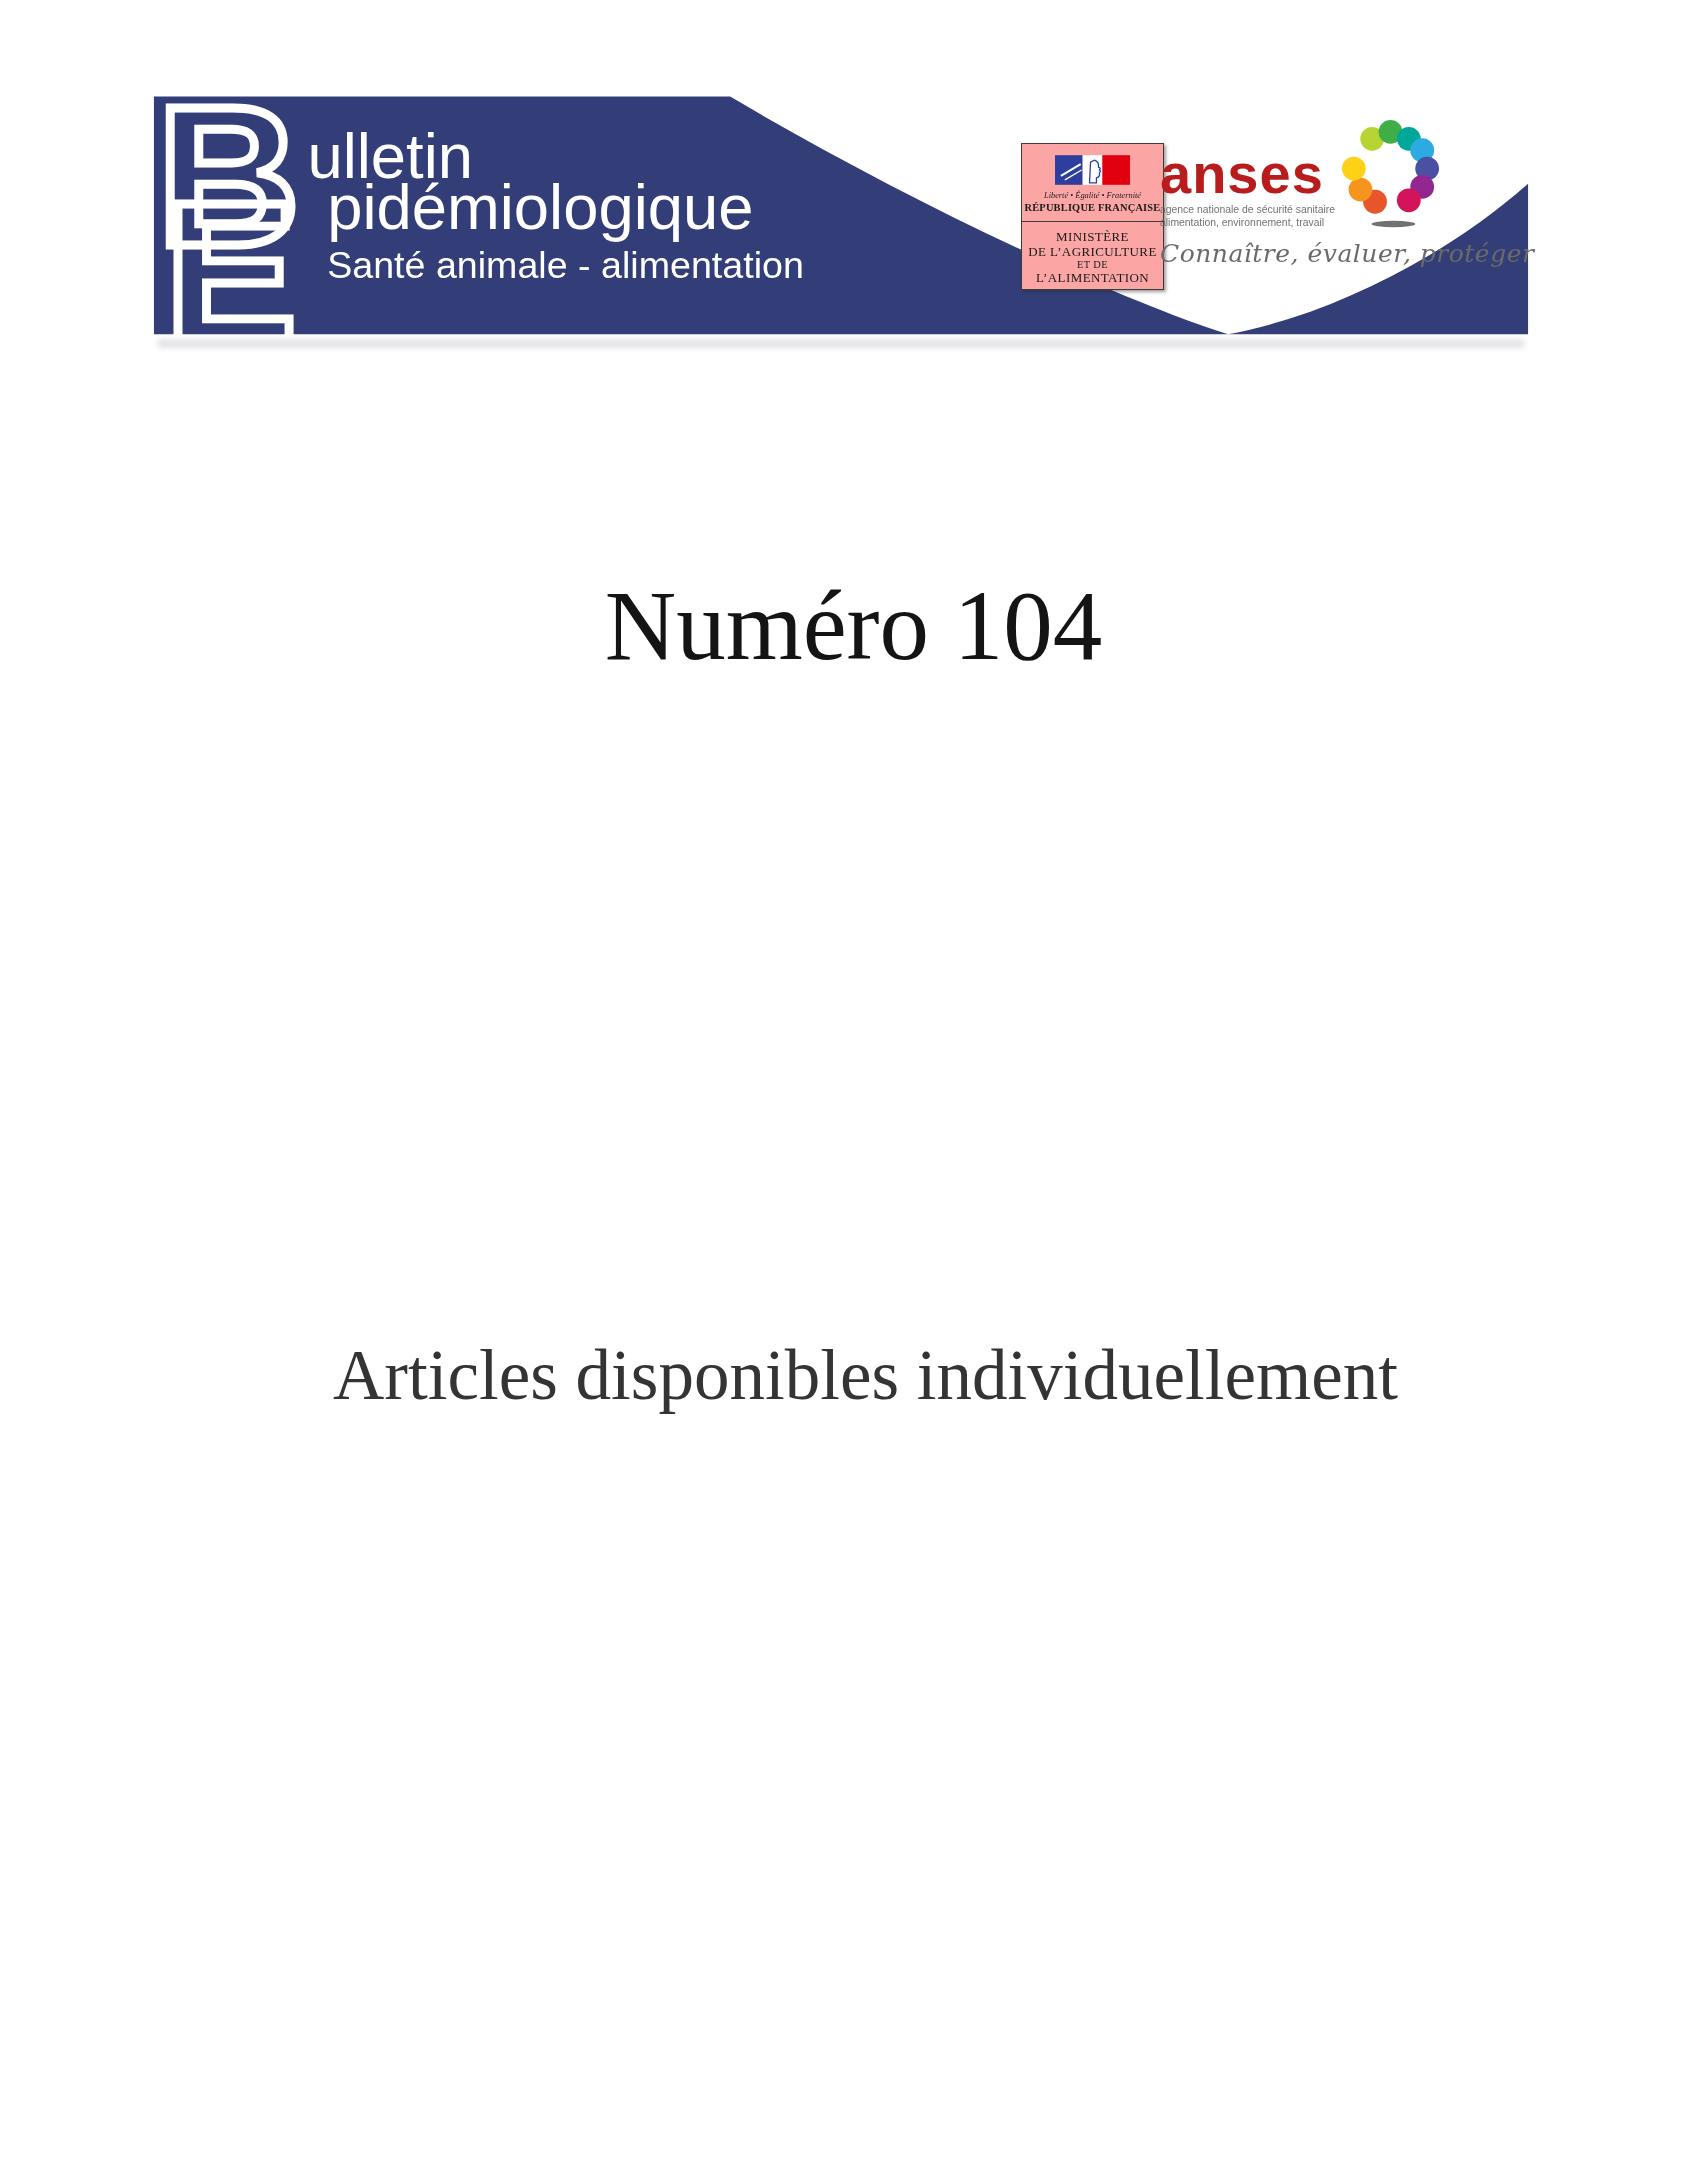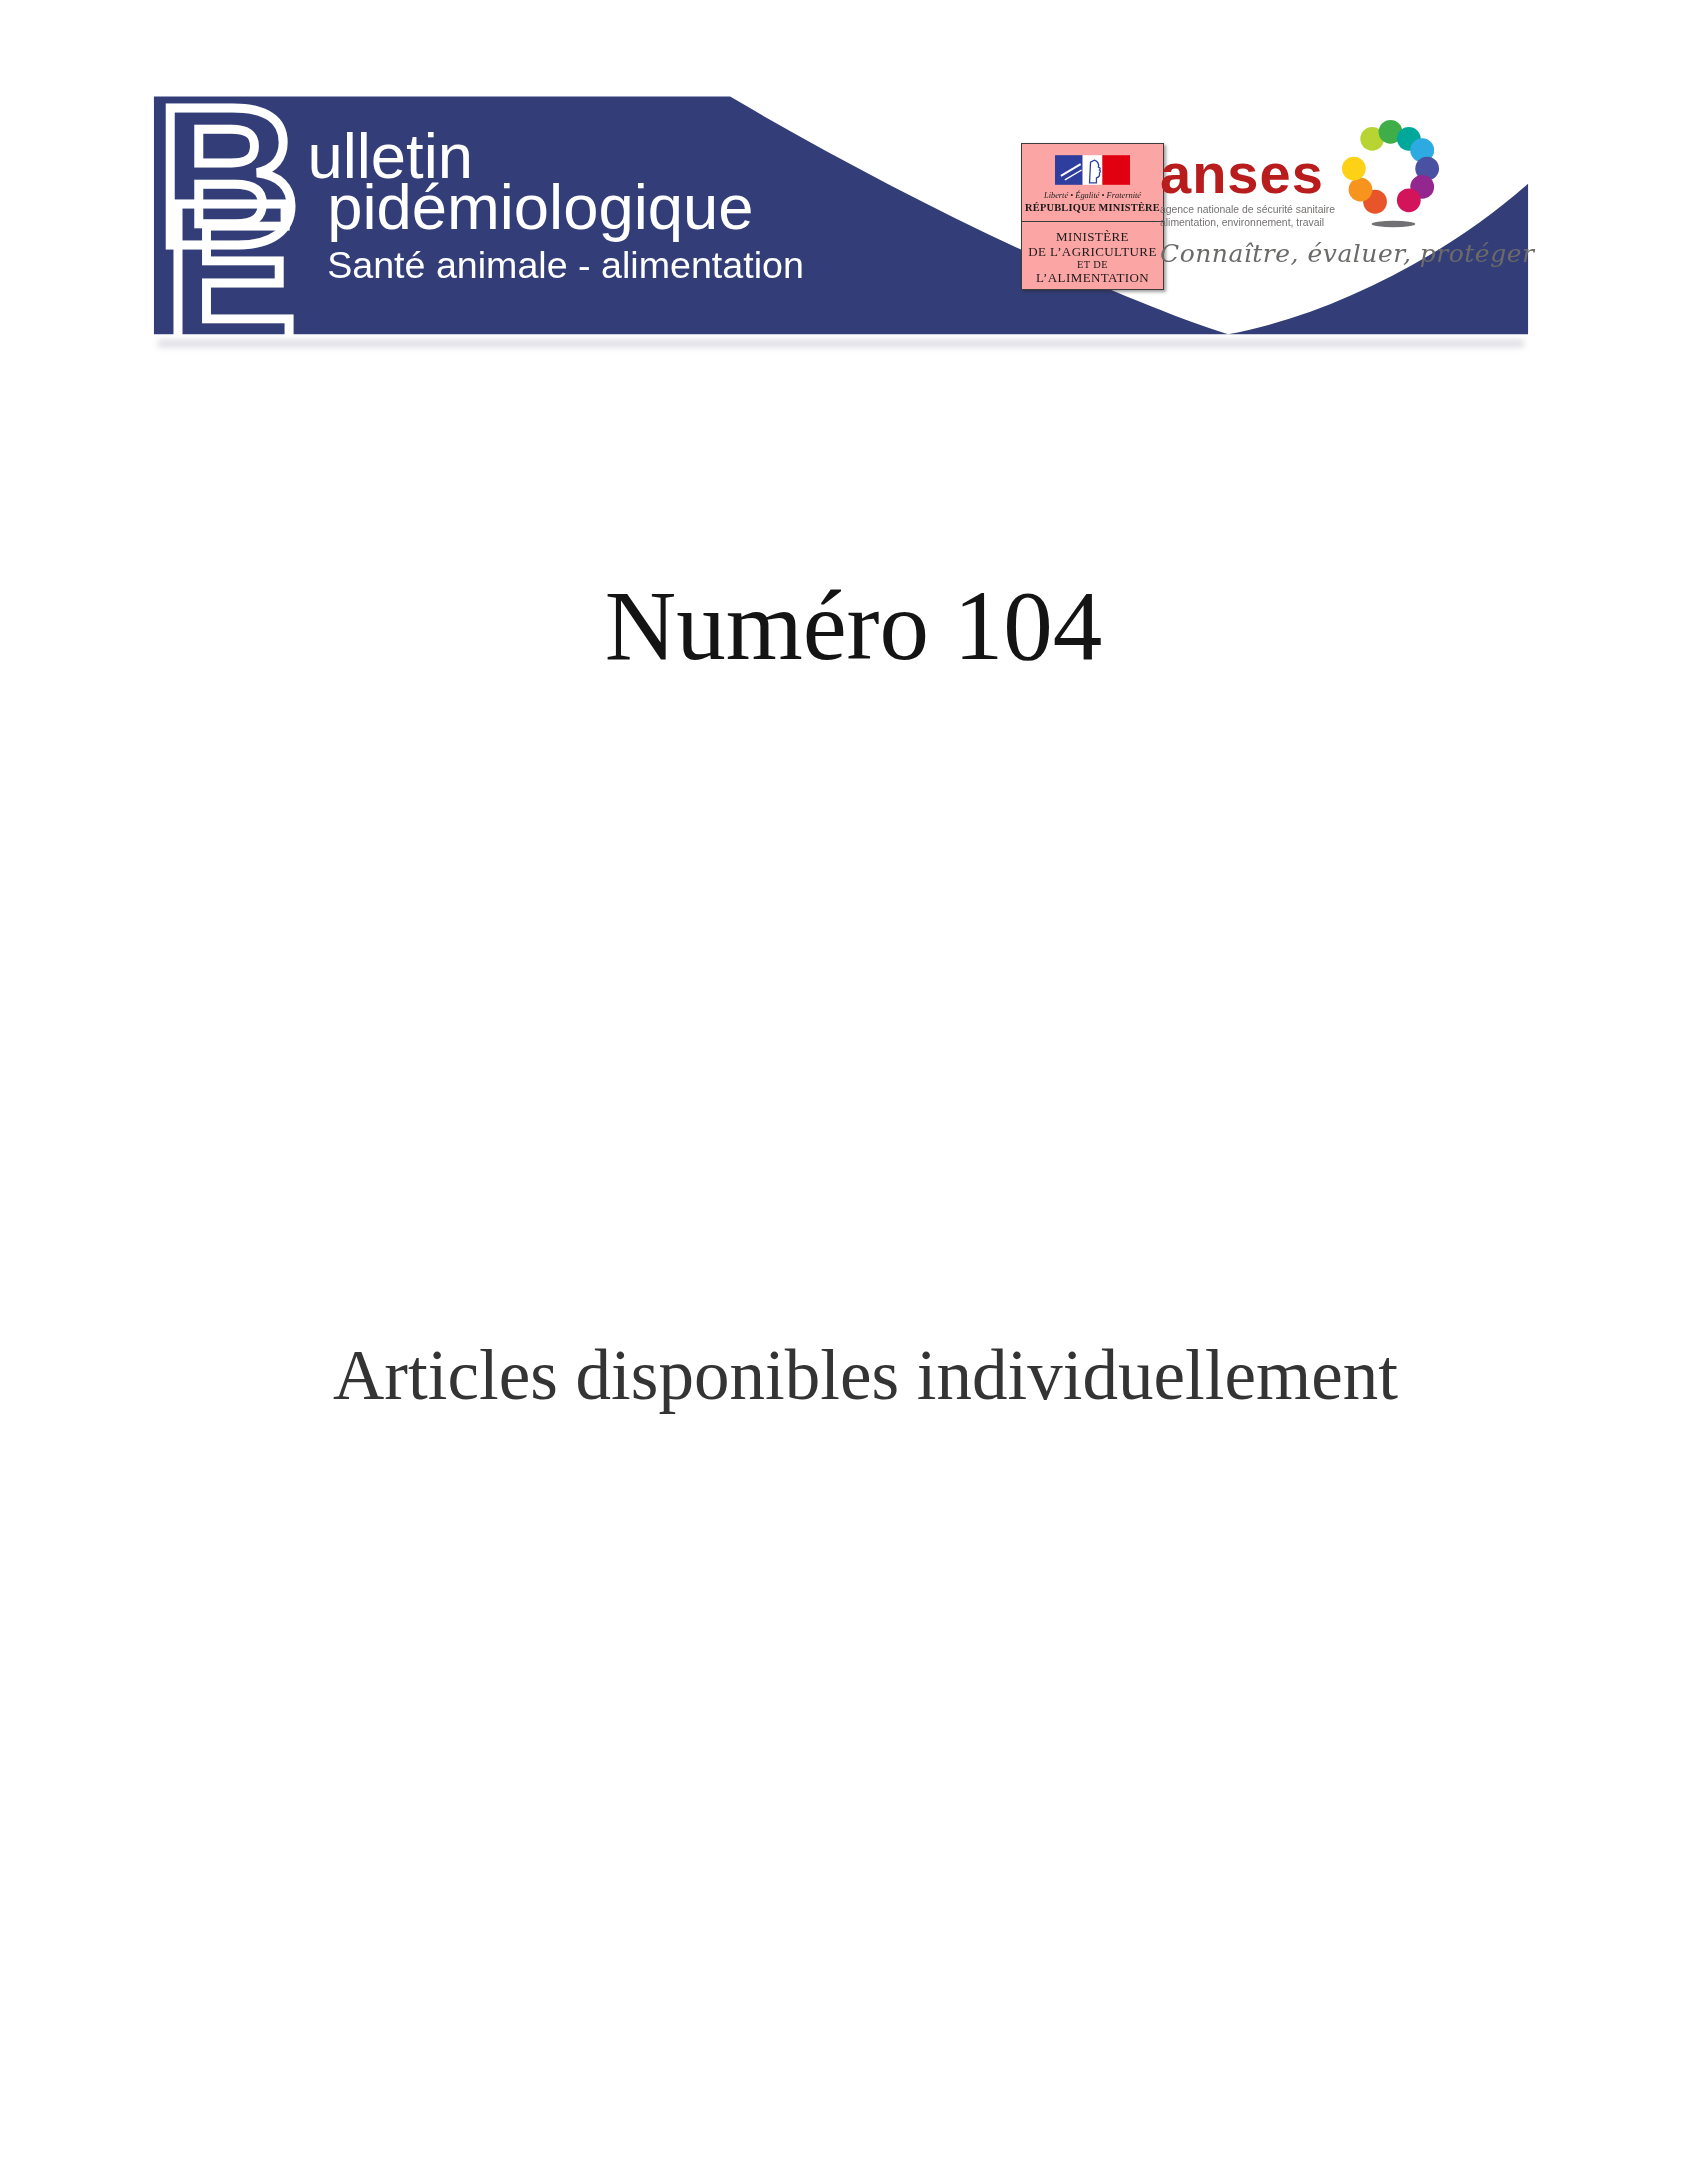--- a/index.html
+++ b/index.html
@@ -63,21 +63,21 @@
       <rect x="0" y="0" width="28" height="30" fill="#2d3e9e"></rect>
       <rect x="28" y="0" width="20" height="30" fill="#ffffff"></rect>
       <rect x="48" y="0" width="28" height="30" fill="#e1000f"></rect>
 
       <path d="M6,21 L26,9" stroke="#ffffff" stroke-width="2" fill="none"></path>
       <path d="M10,25 L27,15" stroke="#ffffff" stroke-width="1.4" fill="none"></path>
 
       <path d="M40,5 q5,2 4,7 q3,1 1,3 q2,1 0,3 q1,4 -3,5 l0,5 h-7 l1,-21 z" fill="none" stroke="#2d3e9e" stroke-width="1.3"></path>
     </svg>
     <div class="motto">Liberté • Égalité • Fraternité</div>
-    <div class="republic">RÉPUBLIQUE MINISTÈRE</div>
+    <div class="republic">RÉPUBLIQUE FRANÇAISE</div>
     <div class="rule"></div>
     <div class="mline">MINISTÈRE</div>
     <div class="mline">DE L’AGRICULTURE</div>
     <div class="mline small">ET DE</div>
     <div class="mline">L’ALIMENTATION</div>
   </div>
 
   <div class="anses">
     <div class="anses-name">anses</div>
     <div class="anses-sub">

